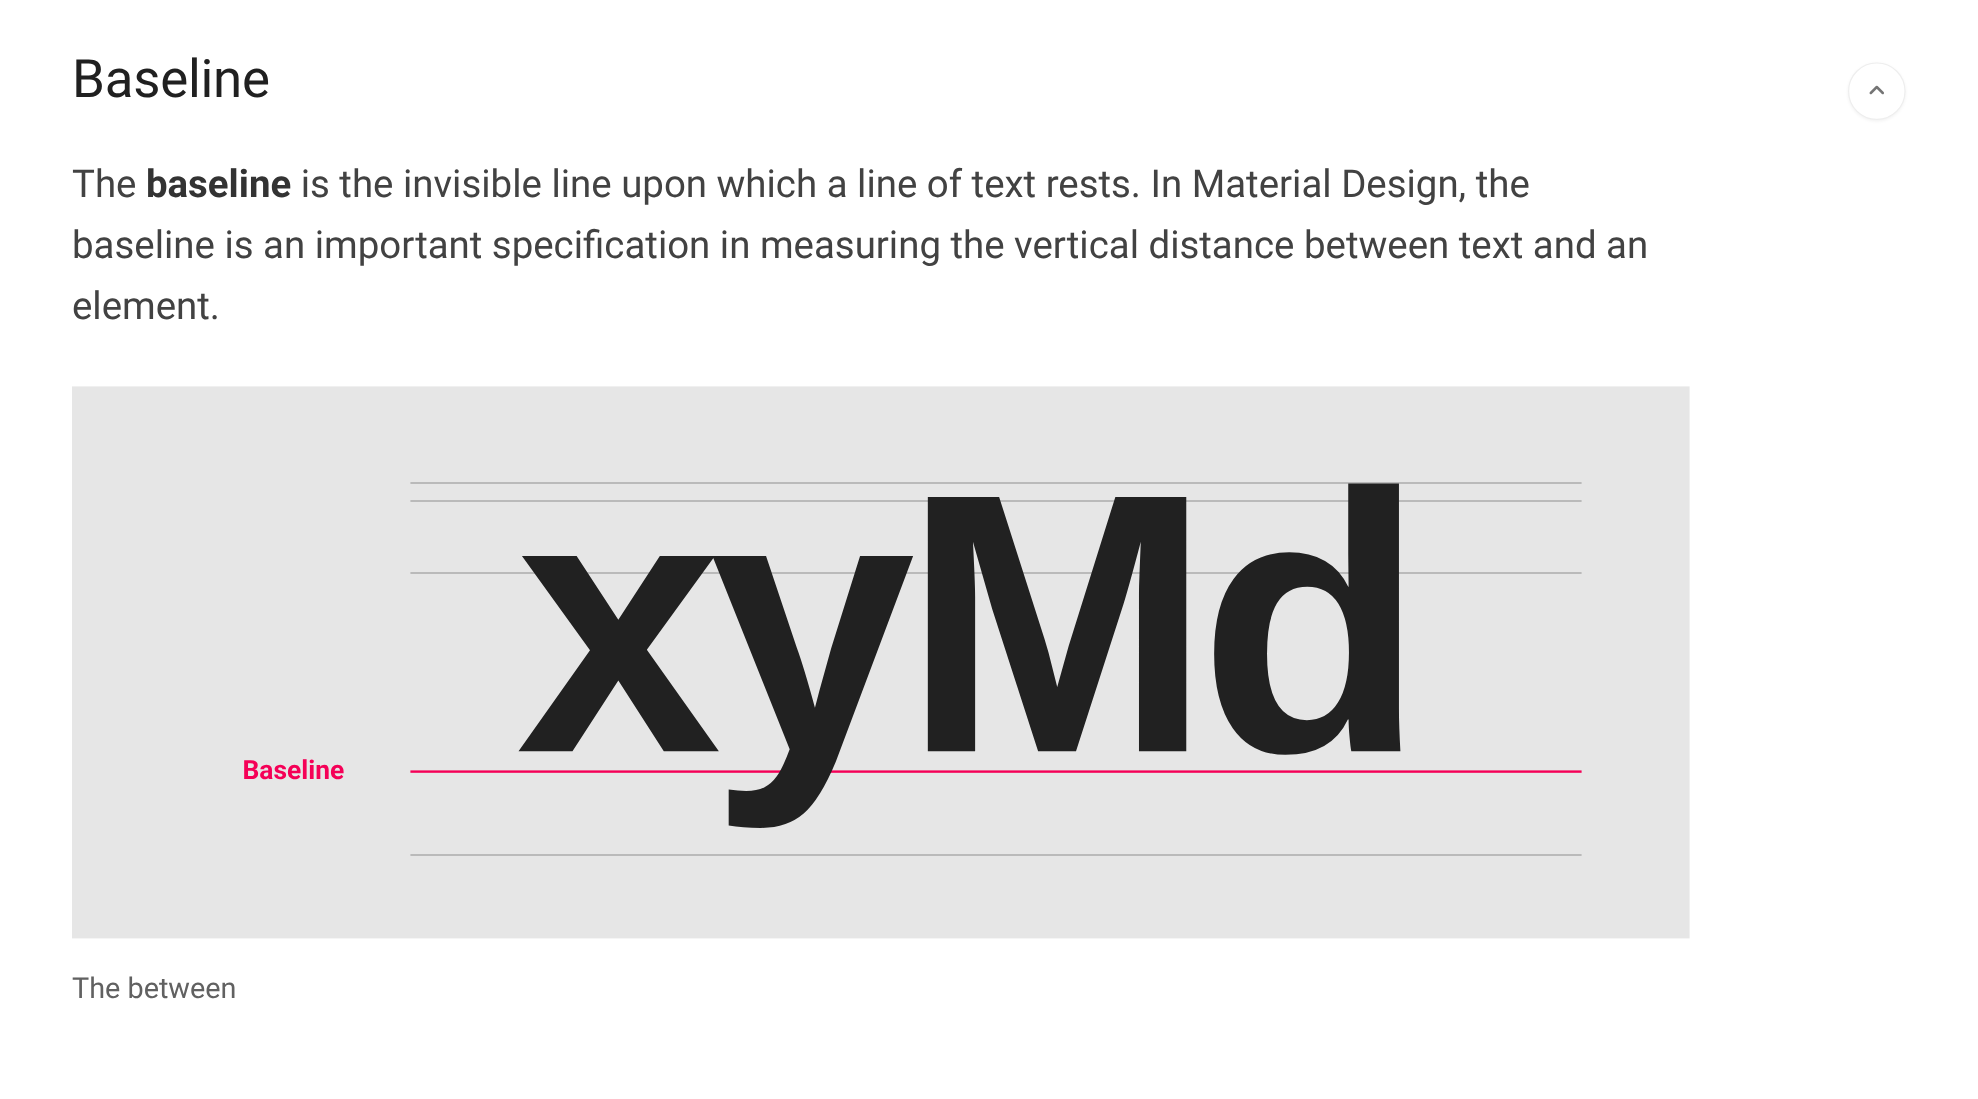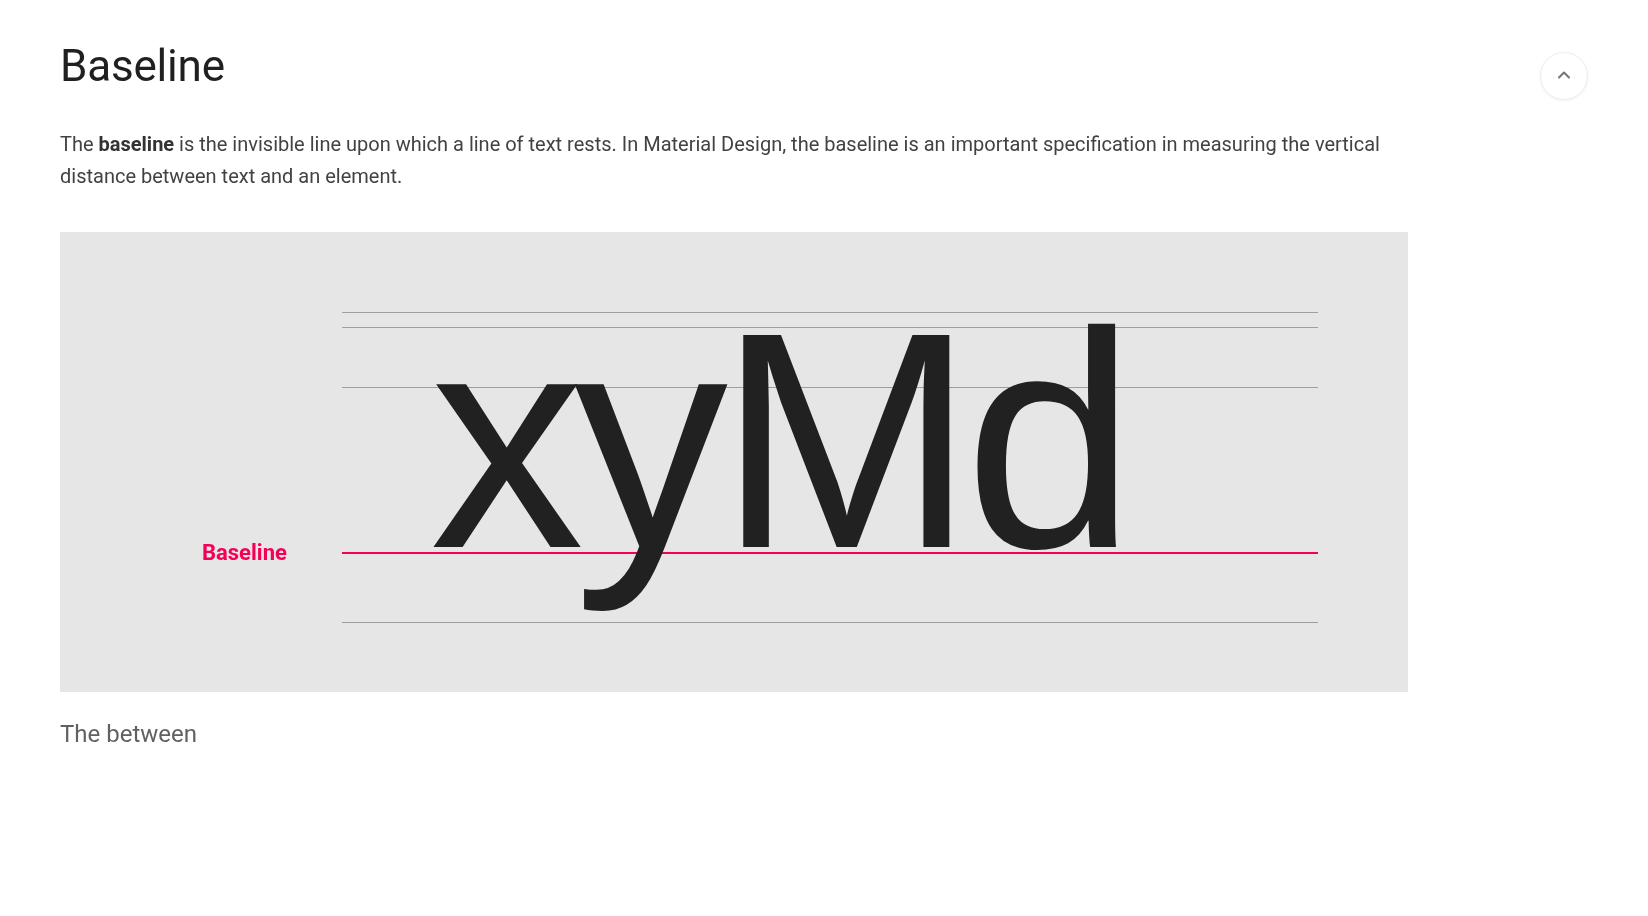--- a/index.html
+++ b/index.html
@@ -13,21 +13,21 @@
     color: #424242;
   }
   .heading {
     font-size: 44px;
     font-weight: 400;
     color: #202020;
     margin-bottom: 36px;
     letter-spacing: -0.2px;
   }
   .paragraph {
-    font-size: 20px;
+    font-size: 32px;
     line-height: 1.6;
     color: #424242;
     max-width: 1340px;
     margin-bottom: 40px;
   }
   .paragraph .bold {
     font-weight: 700;
     color: #333;
   }
   .figure {
@@ -50,23 +50,23 @@
     height: 1px;
     background: #9e9e9e;
   }
   .hline.baseline {
     background: #f50057;
     height: 2px;
   }
   .letters {
     position: absolute;
     left: 370px;
-    top: 54px;
+    top: 44px;
     font-size: 308px;
-    font-weight: 400;
+    font-weight: 700;
     letter-spacing: -10px;
     color: #212121;
     font-family: "Helvetica Neue", Arial, sans-serif;
     line-height: 1;
     white-space: nowrap;
   }
   .baseline-label {
     position: absolute;
     left: 142px;
     top: 308px;

